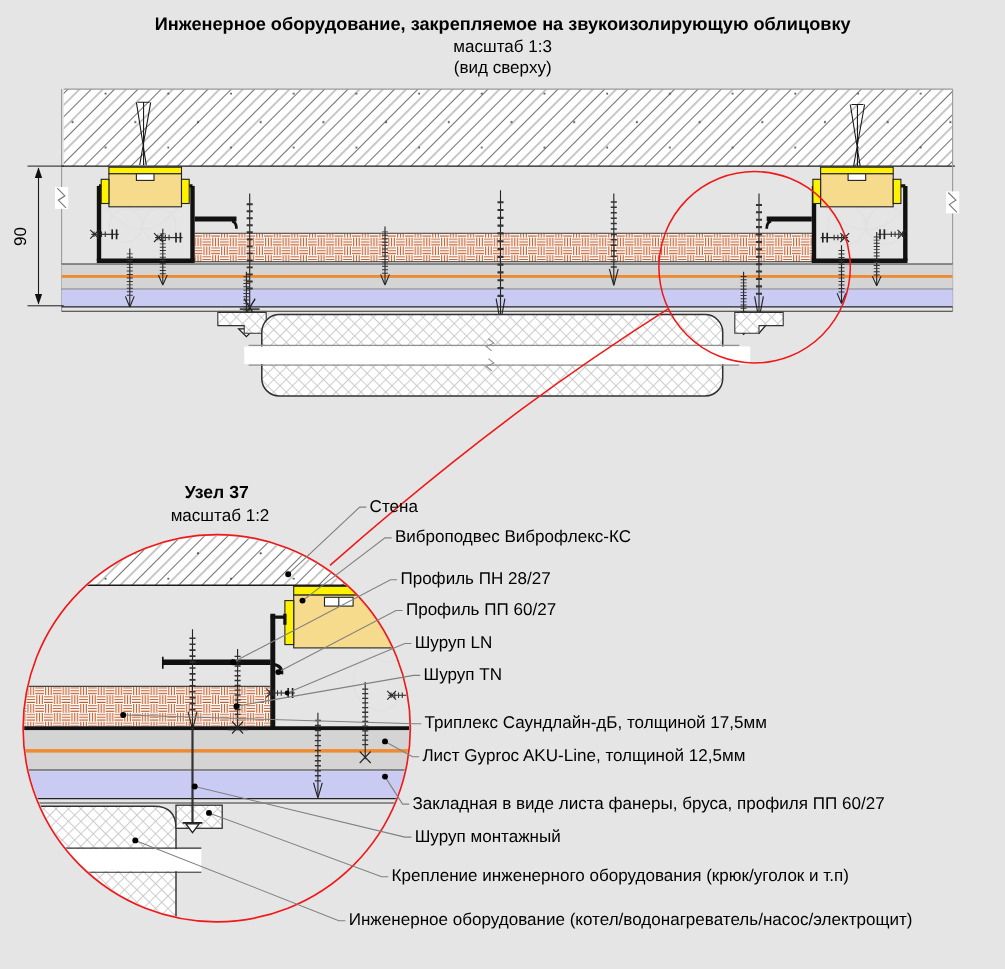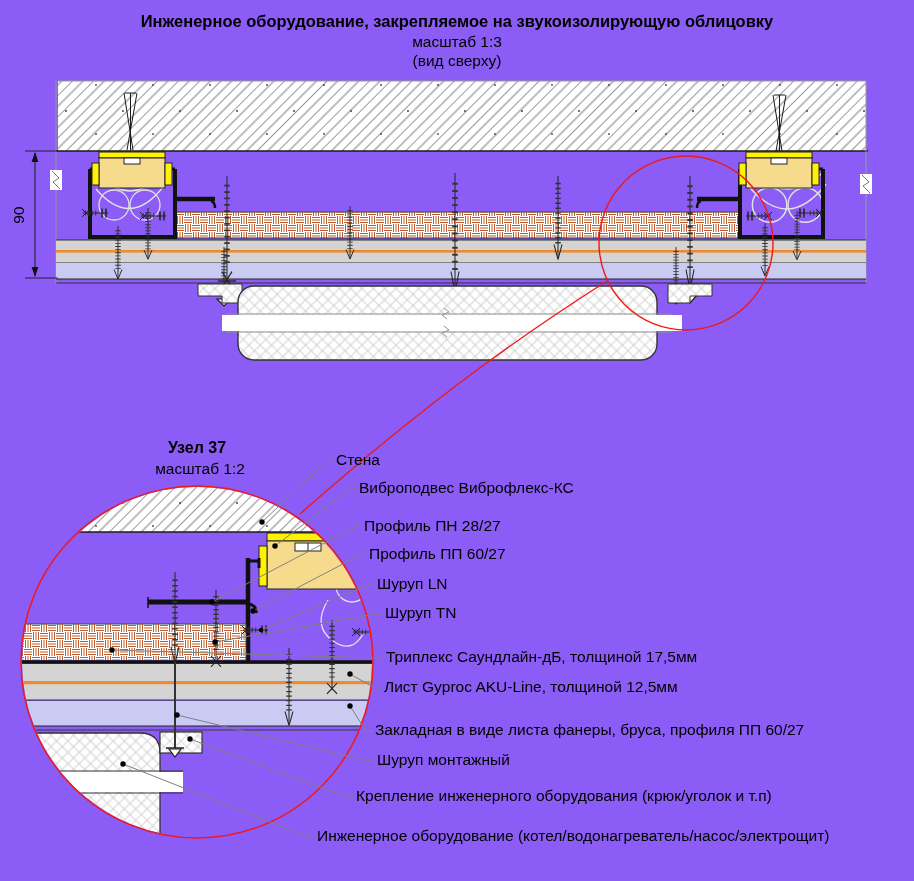--- a/index.html
+++ b/index.html
@@ -1,16 +1,16 @@
 <!DOCTYPE html>
 <html><head>
 <meta charset="utf-8">
 <style>
   html,body{margin:0;padding:0;background:#ffffff;}
-  .page{position:relative;width:914px;height:881px;background:#8b5cf6;overflow:hidden;
+  .page{position:relative;width:914px;height:881px;background:#e5e5e5;overflow:hidden;
         font-family:"Liberation Sans","DejaVu Sans",sans-serif;}
   svg{position:absolute;left:0;top:0;}
   text{font-family:"Liberation Sans","DejaVu Sans",sans-serif;fill:#000;}
   .t-title{font-size:16.5px;font-weight:bold;}
   .t-sub{font-size:15.5px;}
   .t-label{font-size:15.5px;}
   .t-node{font-size:16px;font-weight:bold;}
   .ldr{stroke:#808080;stroke-width:1;fill:none;}
   .dot{fill:#000;}
   .k{stroke:#1a1a1a;fill:none;}

